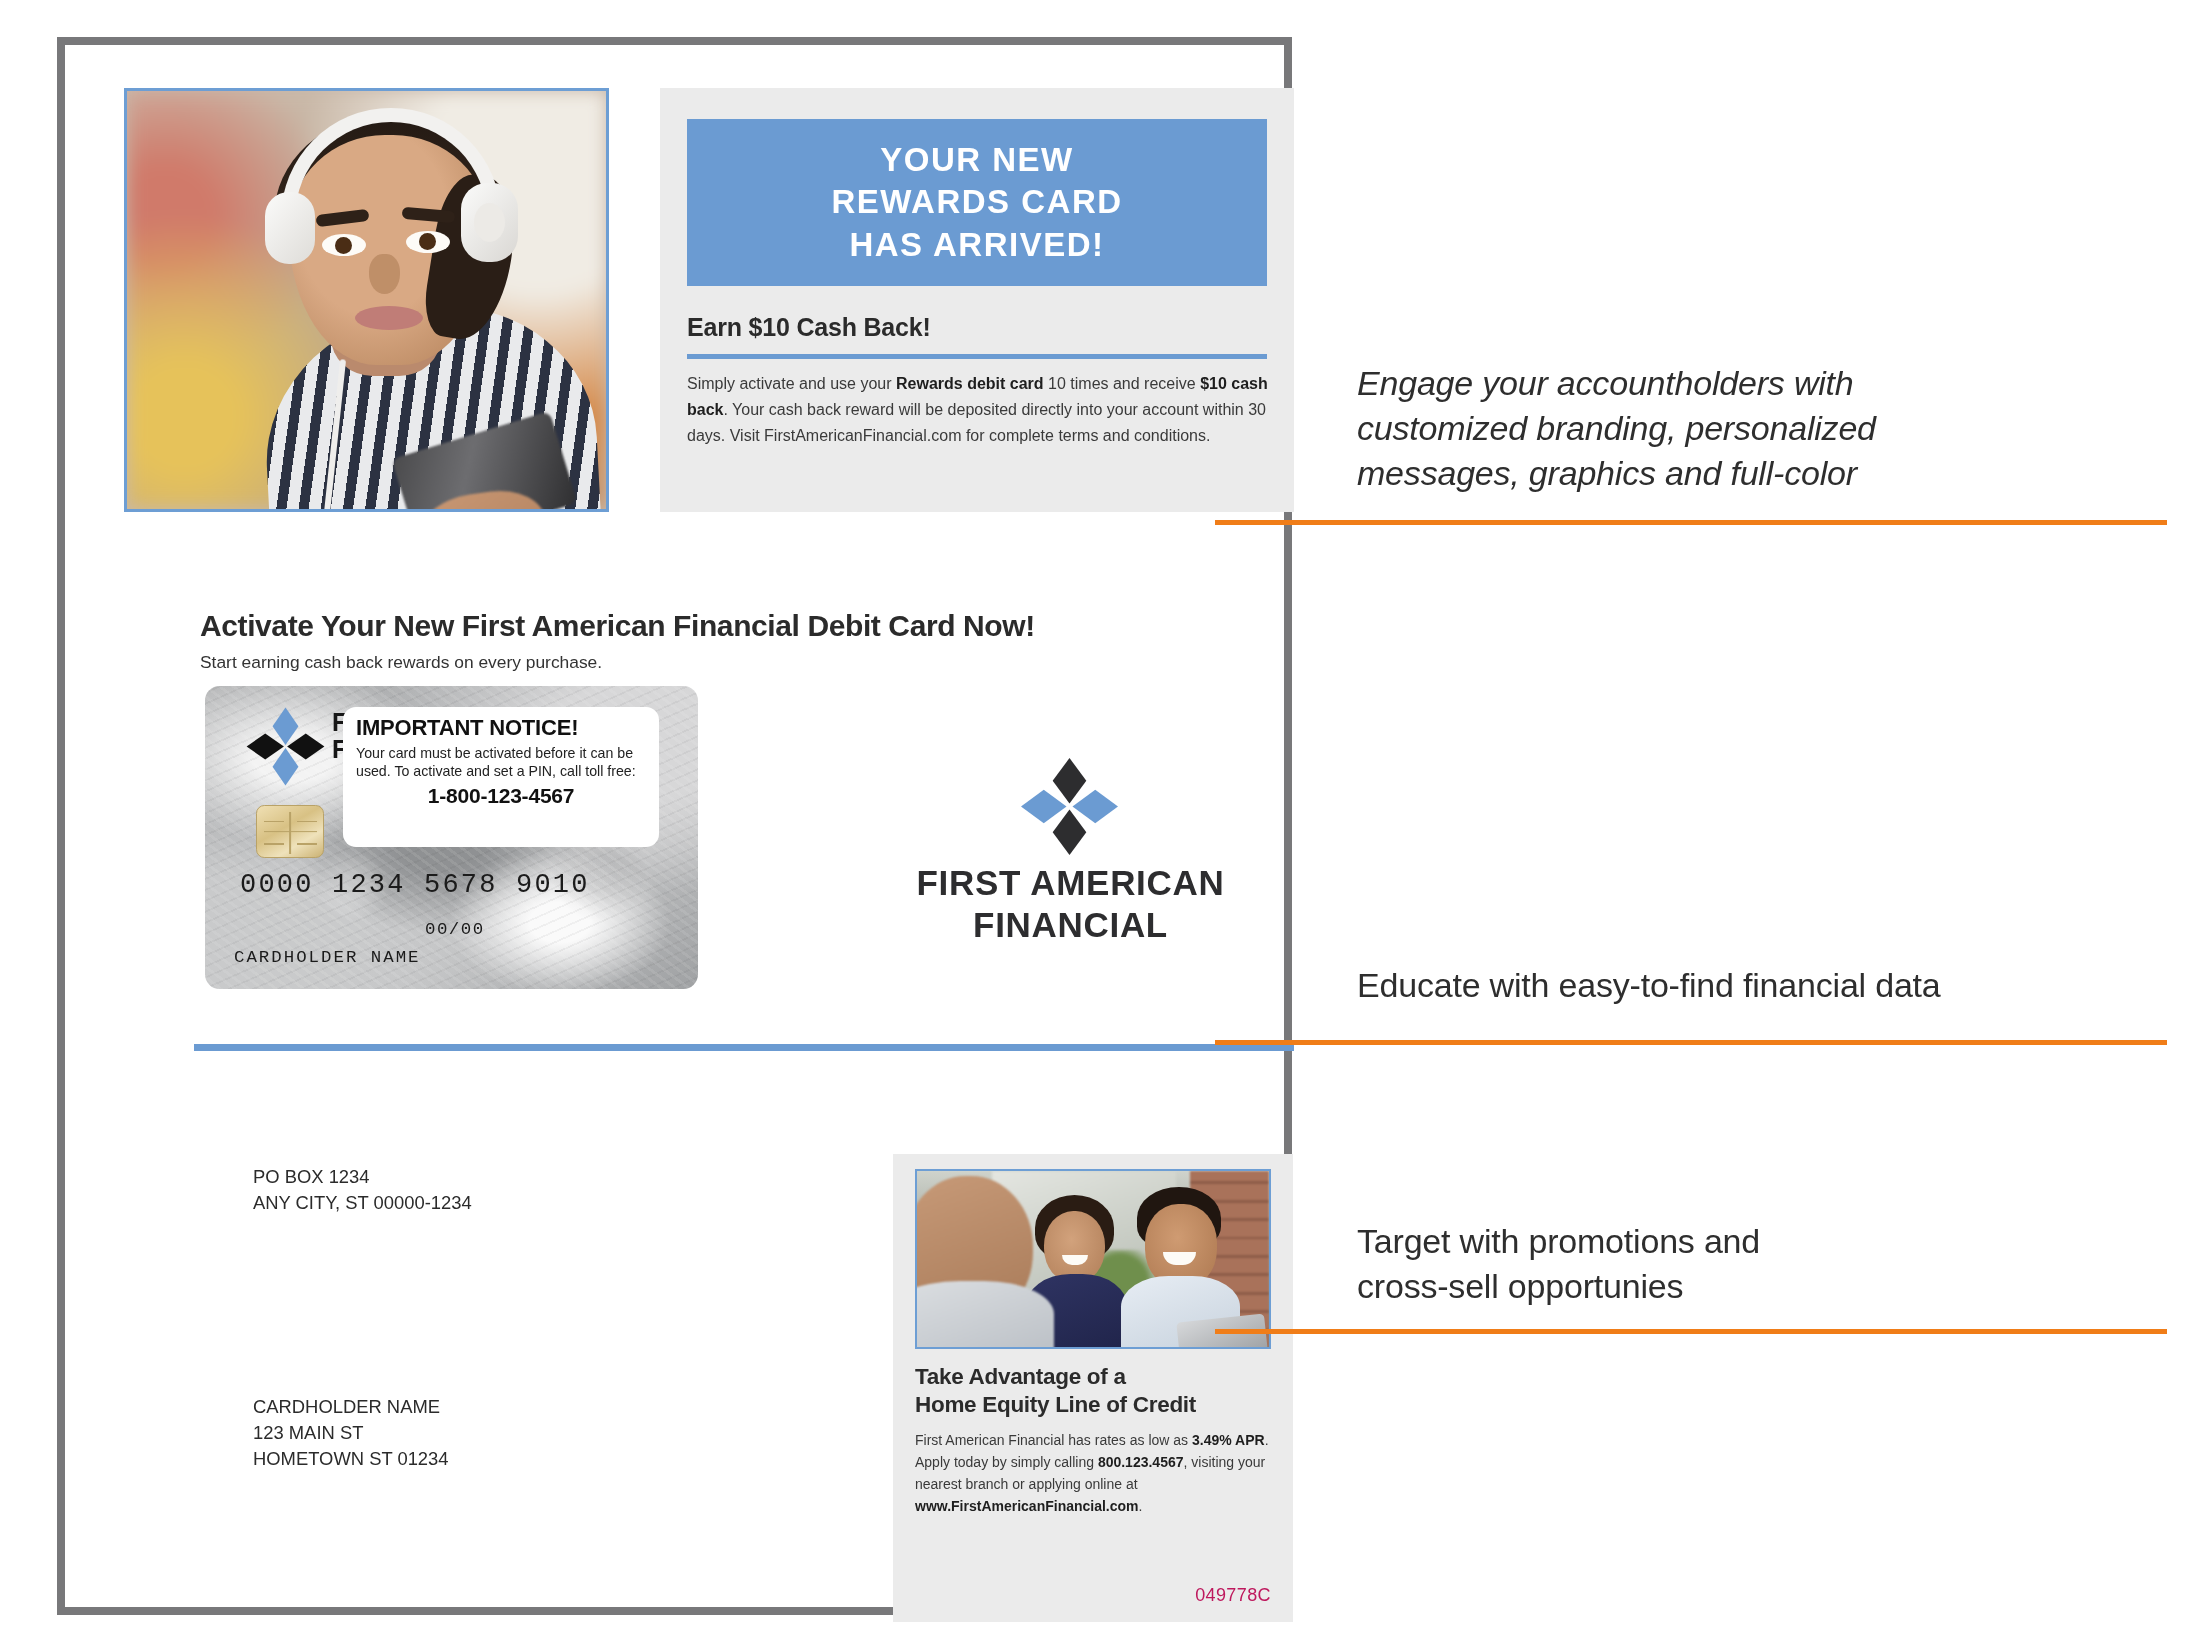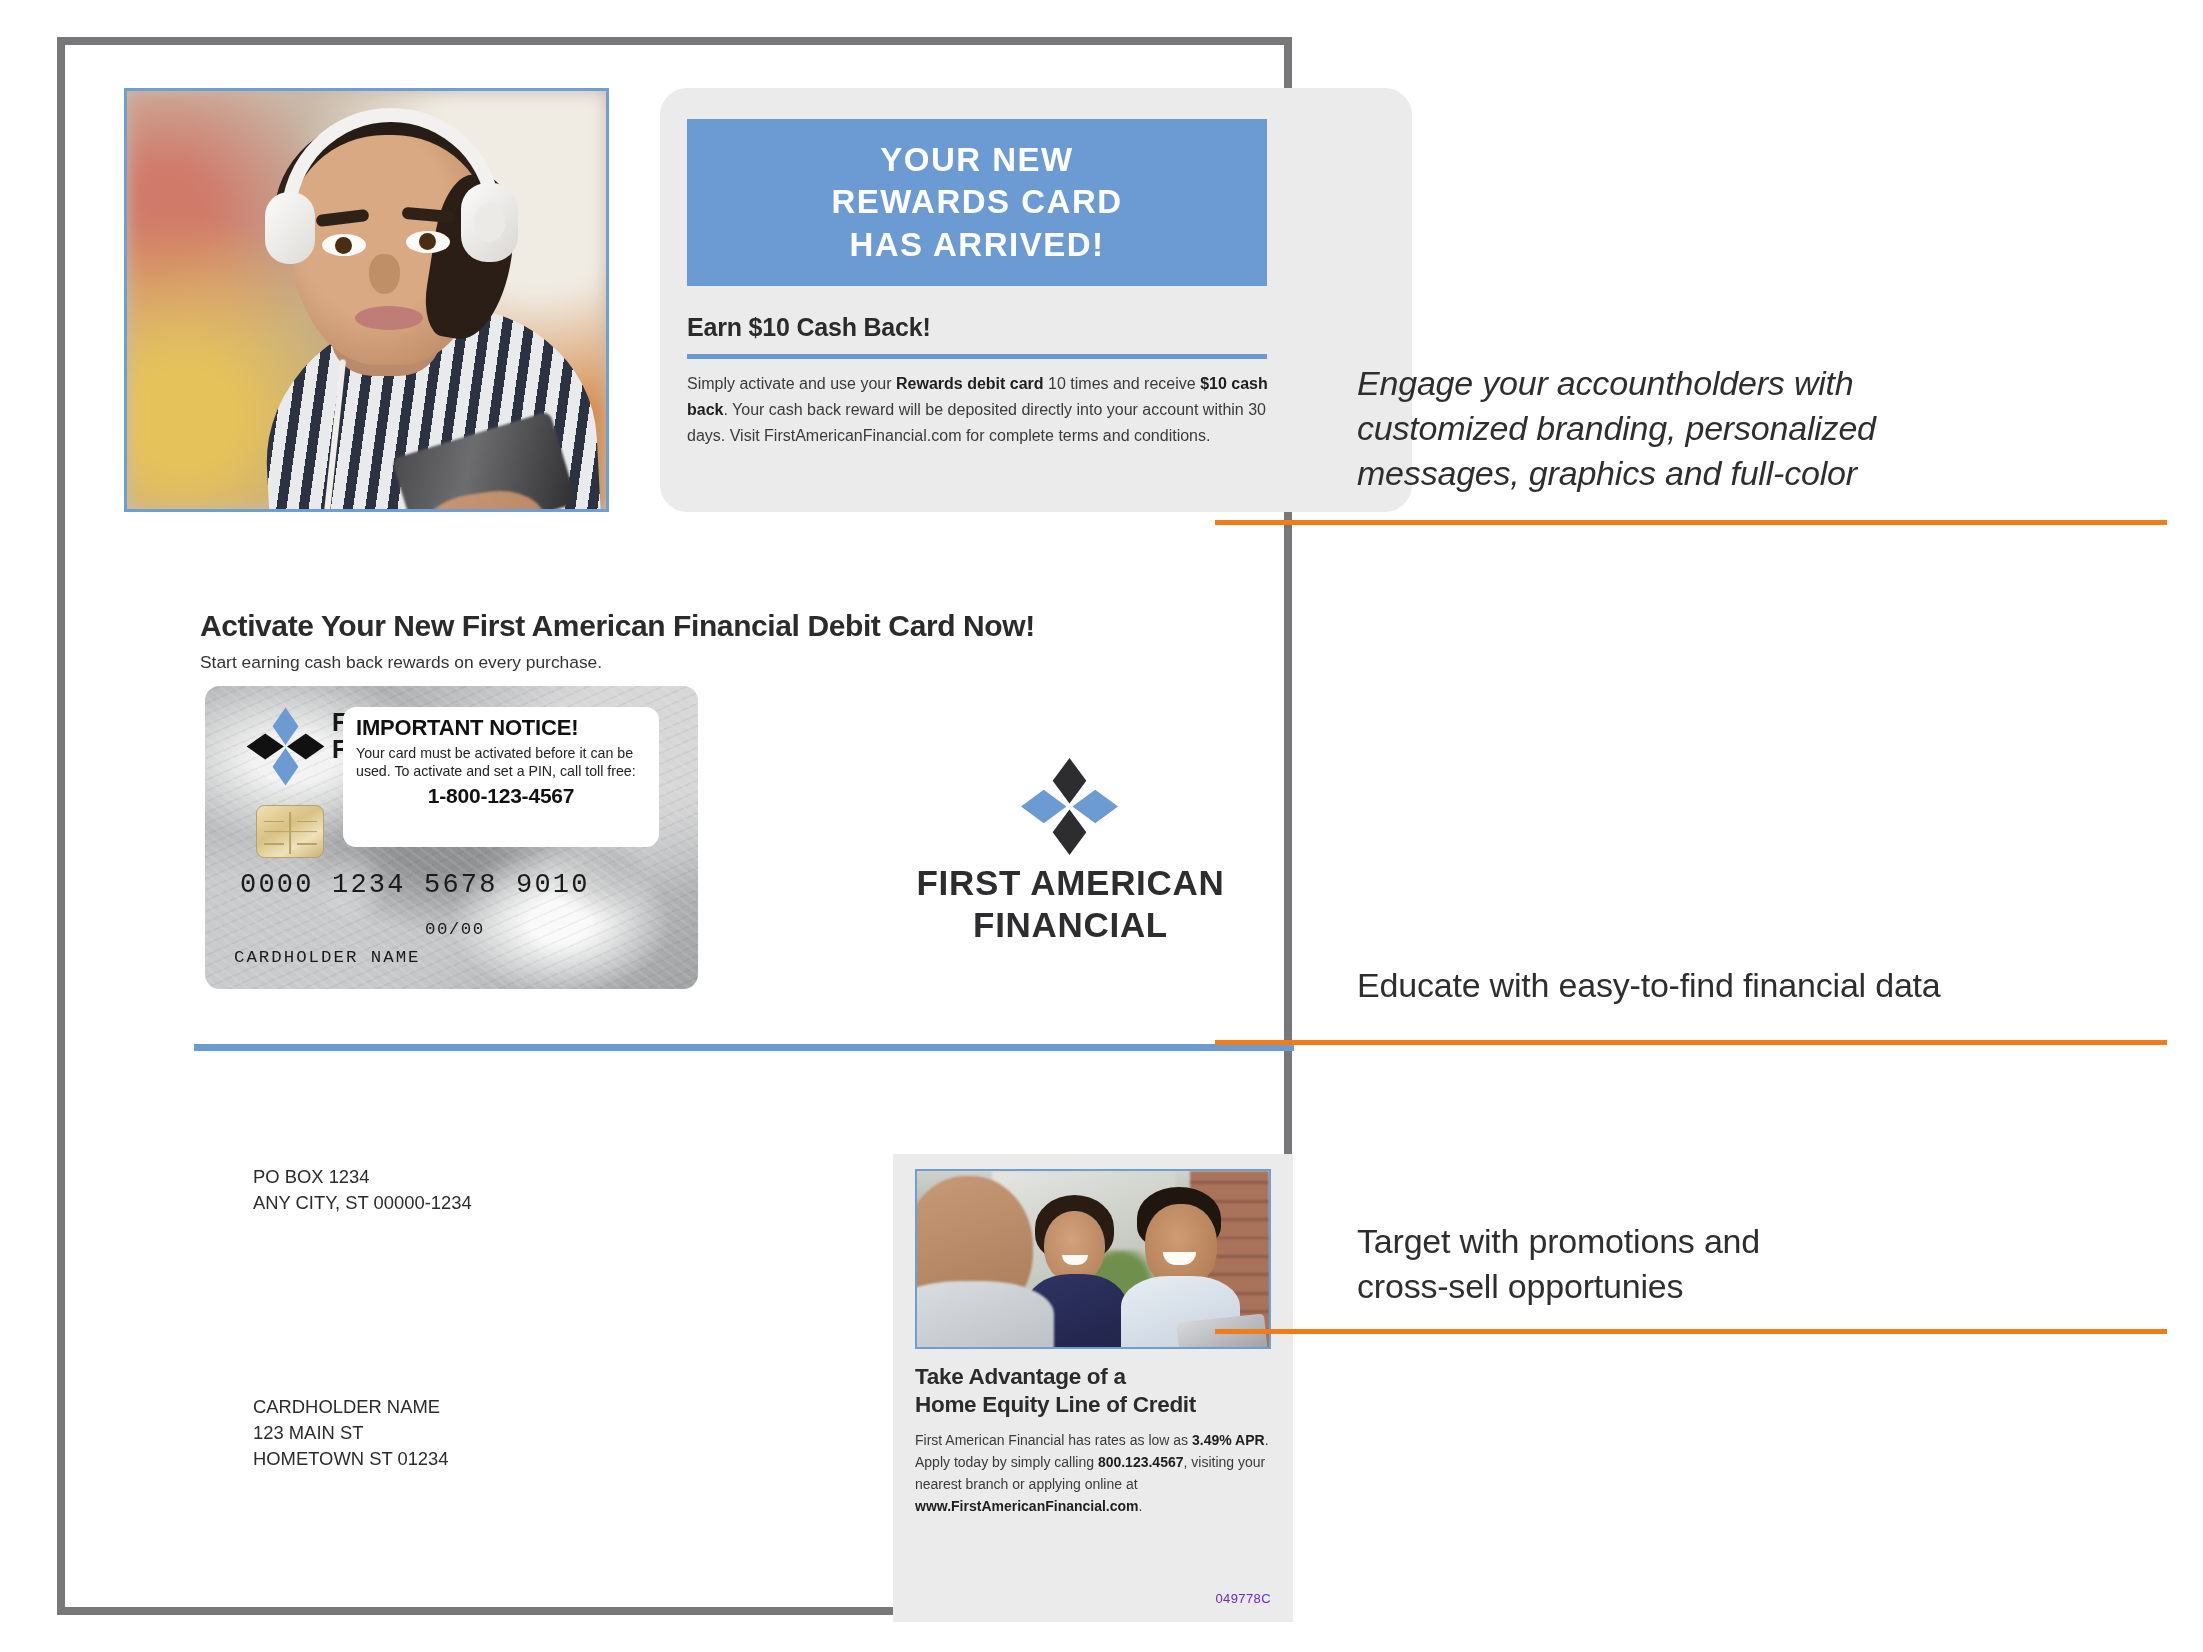--- a/index.html
+++ b/index.html
@@ -107,23 +107,22 @@
   }
   .hp-wire {
     left: 204px; top: 268px; width: 6.4px; height: 174px;
     background:#efeeec; border-radius: 4.6px; transform: rotate(6deg); filter: blur(0.6px);
   }
 
   
   .hero-panel {
     position: absolute;
     left: 595px; top: 43px;
-    width: 752px; height: 424px;
+    width: 634px; height: 424px;
     background: #ebebeb;
-    border-radius: 27px;
   }
   .hero-banner {
     position: absolute;
     left: 27px; top: 31px;
     width: 580px; height: 167px;
     background: #6b9bd2;
     display: flex; align-items: center; justify-content: center;
   }
   .hero-banner-text {
     color: #ffffff;
@@ -313,21 +312,21 @@
     font-size: 22.5px; font-weight: bold; color: #2b2b2b;
     line-height: 1.26; white-space: pre-line; letter-spacing: -0.3px;
   }
   .promo-body {
     position: absolute; left: 22px; top: 275px; width: 360px;
     font-size: 14px; line-height: 1.58; color: #3a3a3a;
   }
   .promo-body b { color:#1e1e1e; }
   .promo-code {
     position: absolute; right: 22px; bottom: 16.5px;
-    font-size: 13px; color: #6d28d9; letter-spacing: 0.4px;
+    font-size: 18px; color: #be185d; letter-spacing: 0.4px;
   }
 
   
   .ann { position: absolute; font-size: 34px; line-height: 1.32;
     color: #2e2e2e; white-space: pre-line; letter-spacing: -0.2px; }
   .ann-1 { left: 1357px; top: 361px; font-style: italic; }
   .ann-2 { left: 1357px; top: 963px; }
   .ann-3 { left: 1357px; top: 1219px; }
 
   .orule { position: absolute; height: 4.6px; background: #f07d18; }

